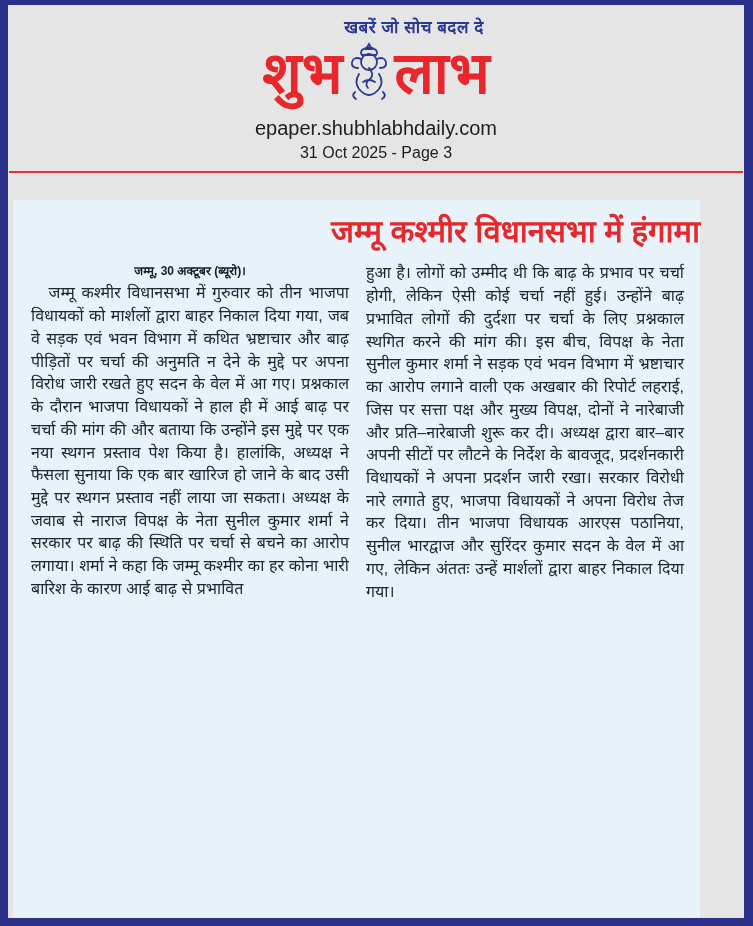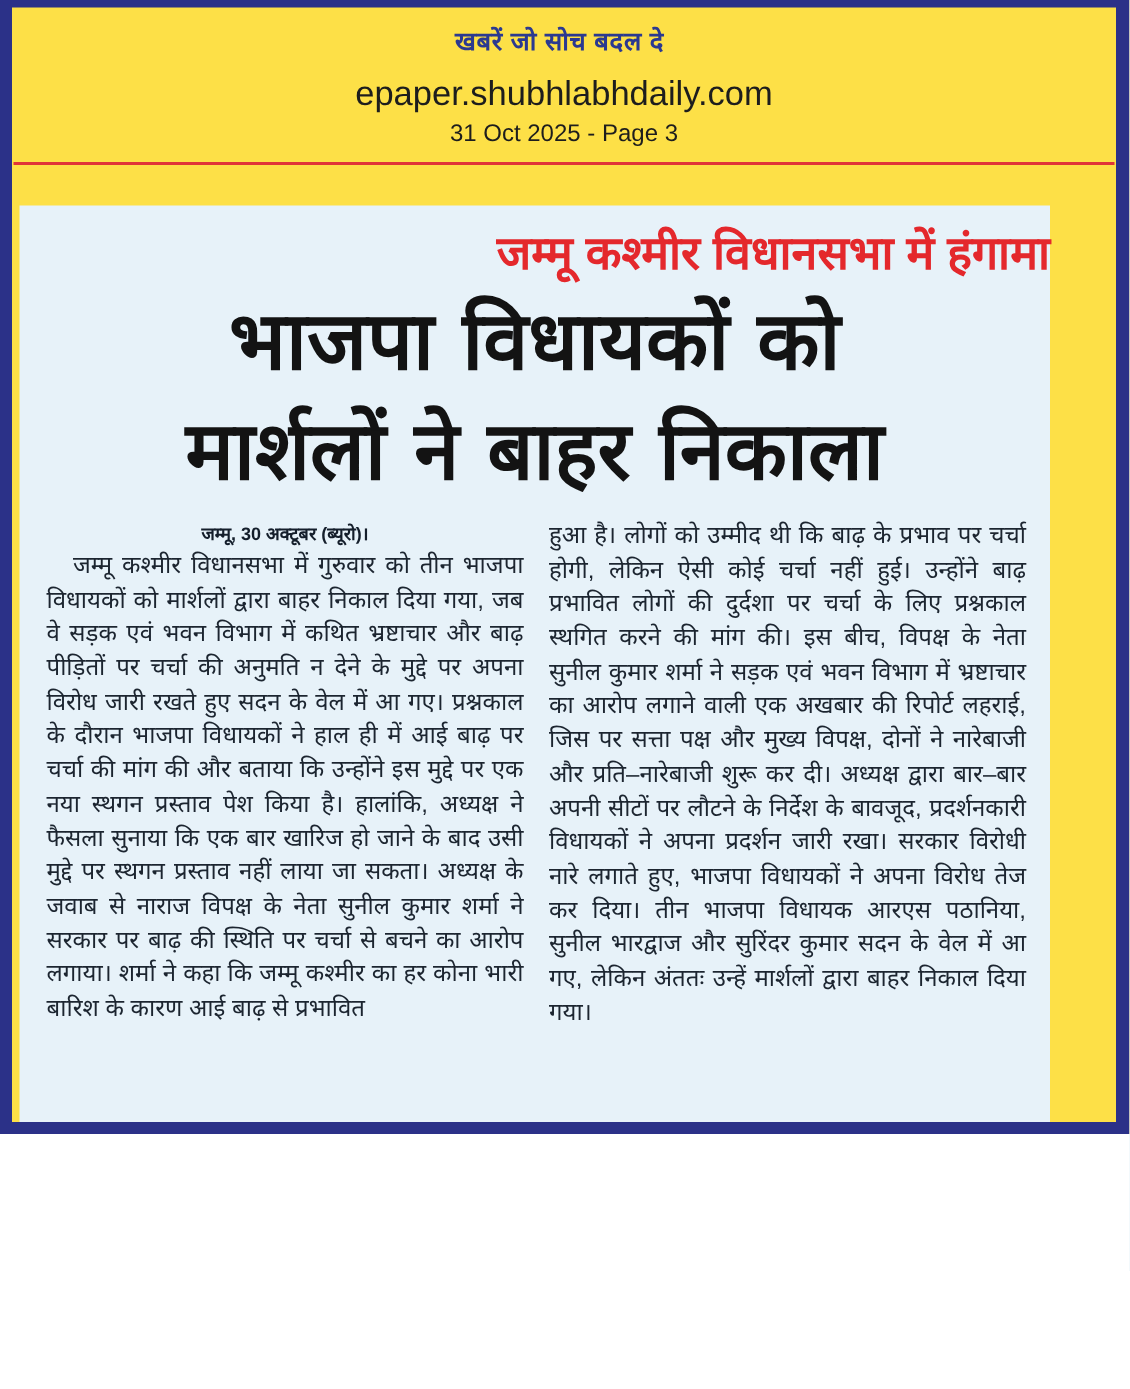--- a/index.html
+++ b/index.html
@@ -3,22 +3,22 @@
 <meta charset="utf-8">
 <style>
   * { margin: 0; padding: 0; box-sizing: border-box; }
   html, body { background: #ffffff; }
   body {
     font-family: "Liberation Sans", "DejaVu Sans", sans-serif;
     width: 753px;
   }
   .page {
     width: 753px;
-    height: 756px;
-    background: #fde047;
+    height: 926px;
+    background: #e5e5e5;
     border-style: solid;
     border-color: #2b3188;
     border-width: 5px 9px 8px 8px;
     overflow: hidden;
   }
   
   .masthead {
     text-align: center;
     padding-top: 8px;
   }
@@ -51,21 +51,21 @@
   }
   .ganesha { display: inline-block; margin: 0 2px; }
   .logo-subtitle {
     color: #e8262b;
     font-weight: bold;
     font-size: 14.5px;
     padding-right: 4px;
     margin-top: 2px;
   }
   .site-url {
-    font-size: 23px;
+    font-size: 20px;
     color: #1d1d1d;
     margin-top: 7px;
     line-height: 1.2;
   }
   .date-page {
     font-size: 16px;
     color: #1d1d1d;
     margin-top: 3px;
     line-height: 1.2;
   }
@@ -121,33 +121,48 @@
   .body-text.indent { text-indent: 1.1em; }
 </style>
 </head>
 <body>
 
 <div class="page">
 
   <div class="masthead">
     <div class="logo">
       <div class="logo-tagline">खबरें जो सोच बदल दे</div>
+      <div class="logo-title-row">
+        <span class="logo-word">शुभ</span>
+        <span class="ganesha">
+          <svg width="44" height="62" viewBox="0 0 44 62" fill="none">
+            <g stroke="#2b3990" stroke-width="1.8" stroke-linecap="round" fill="none">
+              <path d="M22 4 l-3 5 h6 z"></path>
+              <path d="M15 10 q7 -5 14 0 q2 3 0 5 h-14 q-2 -2 0 -5"></path>
+              <circle cx="22" cy="22" r="8"></circle>
+              <path d="M14 19 q-7 -3 -9 3 q-1 6 6 6"></path>
+              <path d="M30 19 q7 -3 9 3 q1 6 -6 6"></path>
+              <path d="M22 28 q6 6 1 11 q-6 4 -2 9"></path>
+              <path d="M12 34 q-5 8 0 15 q5 6 10 6 q5 0 10 -6 q5 -7 0 -15"></path>
+              <path d="M16 42 q6 -4 12 0"></path>
+              <path d="M8 52 q-4 4 1 7 M36 52 q4 4 -1 7"></path>
+            </g>
+          </svg>
+        </span>
+        <span class="logo-word">लाभ</span>
+      </div>
     </div>
     <div class="site-url">epaper.shubhlabhdaily.com</div>
     <div class="date-page">31 Oct 2025 - Page 3</div>
   </div>
 
   <hr class="red-rule">
 
   <div class="article-box">
     <div class="kicker">जम्मू कश्मीर विधानसभा में हंगामा</div>
-    <h1 class="headline">
-      <span>भाजपा विधायकों को</span><br>
-      <span>मार्शलों ने बाहर निकाला</span>
-    </h1>
     <div class="body-columns">
       <div class="col">
         <div class="dateline">जम्मू, 30 अक्टूबर (ब्यूरो)।</div>
         <p class="body-text indent">जम्मू कश्मीर विधानसभा में गुरुवार को तीन भाजपा विधायकों को मार्शलों द्वारा बाहर निकाल दिया गया, जब वे सड़क एवं भवन विभाग में कथित भ्रष्टाचार और बाढ़ पीड़ितों पर चर्चा की अनुमति न देने के मुद्दे पर अपना विरोध जारी रखते हुए सदन के वेल में आ गए। प्रश्नकाल के दौरान भाजपा विधायकों ने हाल ही में आई बाढ़ पर चर्चा की मांग की और बताया कि उन्होंने इस मुद्दे पर एक नया स्थगन प्रस्ताव पेश किया है। हालांकि, अध्यक्ष ने फैसला सुनाया कि एक बार खारिज हो जाने के बाद उसी मुद्दे पर स्थगन प्रस्ताव नहीं लाया जा सकता। अध्यक्ष के जवाब से नाराज विपक्ष के नेता सुनील कुमार शर्मा ने सरकार पर बाढ़ की स्थिति पर चर्चा से बचने का आरोप लगाया। शर्मा ने कहा कि जम्मू कश्मीर का हर कोना भारी बारिश के कारण आई बाढ़ से प्रभावित</p>
       </div>
       <div class="col">
         <p class="body-text">हुआ है। लोगों को उम्मीद थी कि बाढ़ के प्रभाव पर चर्चा होगी, लेकिन ऐसी कोई चर्चा नहीं हुई। उन्होंने बाढ़ प्रभावित लोगों की दुर्दशा पर चर्चा के लिए प्रश्नकाल स्थगित करने की मांग की। इस बीच, विपक्ष के नेता सुनील कुमार शर्मा ने सड़क एवं भवन विभाग में भ्रष्टाचार का आरोप लगाने वाली एक अखबार की रिपोर्ट लहराई, जिस पर सत्ता पक्ष और मुख्य विपक्ष, दोनों ने नारेबाजी और प्रति–नारेबाजी शुरू कर दी। अध्यक्ष द्वारा बार–बार अपनी सीटों पर लौटने के निर्देश के बावजूद, प्रदर्शनकारी विधायकों ने अपना प्रदर्शन जारी रखा। सरकार विरोधी नारे लगाते हुए, भाजपा विधायकों ने अपना विरोध तेज कर दिया। तीन भाजपा विधायक आरएस पठानिया, सुनील भारद्वाज और सुरिंदर कुमार सदन के वेल में आ गए, लेकिन अंततः उन्हें मार्शलों द्वारा बाहर निकाल दिया गया।</p>
       </div>
     </div>
   </div>

